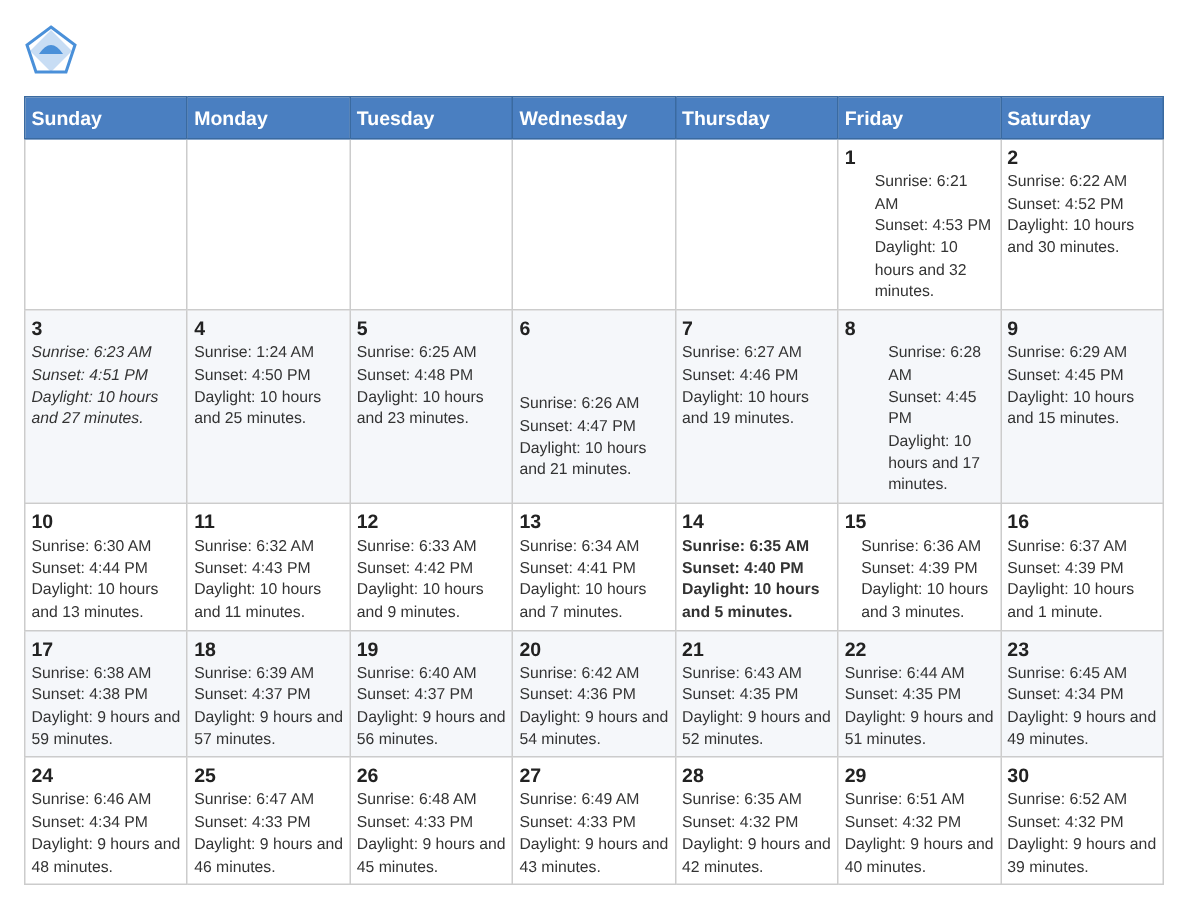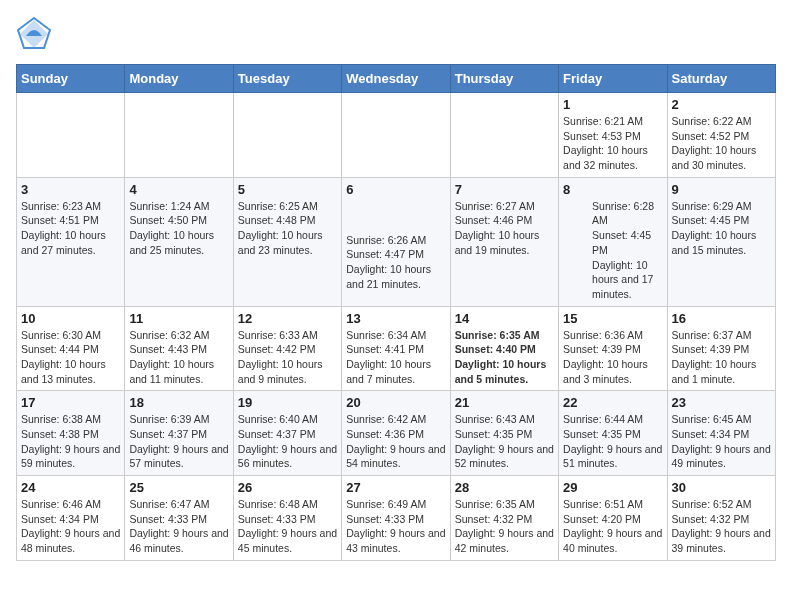--- a/index.html
+++ b/index.html
@@ -128,35 +128,35 @@
   </thead>
   <tbody id="calendar-body">
   <tr>
         <td class="empty"></td>
         <td class="empty"></td>
         <td class="empty"></td>
         <td class="empty"></td>
         <td class="empty"></td>
         <td>
           <div class="day-num">1</div>
-          <div class="day-info" style="white-space: pre-line;">Sunrise: 6:21 AM
+          <div class="day-info" style="white-space: pre-line; margin-left: 20px;">Sunrise: 6:21 AM
 Sunset: 4:53 PM
 Daylight: 10 hours and 32 minutes.</div>
         </td>
         <td>
           <div class="day-num">2</div>
           <div class="day-info" style="white-space: pre-line;">Sunrise: 6:22 AM
 Sunset: 4:52 PM
 Daylight: 10 hours and 30 minutes.</div>
         </td>
       </tr>
       <tr>
         <td>
           <div class="day-num">3</div>
-          <div class="day-info" style="white-space: pre-line;">Sunrise: 6:23 AM
+          <div class="day-info" style="white-space: pre-line; font-style: italic;">Sunrise: 6:23 AM
 Sunset: 4:51 PM
 Daylight: 10 hours and 27 minutes.</div>
         </td>
         <td>
           <div class="day-num">4</div>
           <div class="day-info" style="white-space: pre-line;">Sunrise: 1:24 AM
 Sunset: 4:50 PM
 Daylight: 10 hours and 25 minutes.</div>
         </td>
         <td>
@@ -216,21 +216,21 @@
 Daylight: 10 hours and 7 minutes.</div>
         </td>
         <td>
           <div class="day-num">14</div>
           <div class="day-info" style="white-space: pre-line; font-weight: bold;">Sunrise: 6:35 AM
 Sunset: 4:40 PM
 Daylight: 10 hours and 5 minutes.</div>
         </td>
         <td>
           <div class="day-num">15</div>
-          <div class="day-info" style="white-space: pre-line;">Sunrise: 6:36 AM
+          <div class="day-info" style="white-space: pre-line; margin-left: 11px;">Sunrise: 6:36 AM
 Sunset: 4:39 PM
 Daylight: 10 hours and 3 minutes.</div>
         </td>
         <td>
           <div class="day-num">16</div>
           <div class="day-info" style="white-space: pre-line;">Sunrise: 6:37 AM
 Sunset: 4:39 PM
 Daylight: 10 hours and 1 minute.</div>
         </td>
       </tr>
@@ -305,21 +305,21 @@
         </td>
         <td>
           <div class="day-num">28</div>
           <div class="day-info" style="white-space: pre-line;">Sunrise: 6:35 AM
 Sunset: 4:32 PM
 Daylight: 9 hours and 42 minutes.</div>
         </td>
         <td>
           <div class="day-num">29</div>
           <div class="day-info" style="white-space: pre-line;">Sunrise: 6:51 AM
-Sunset: 4:20 PM
+Sunset: 4:32 PM
 Daylight: 9 hours and 40 minutes.</div>
         </td>
         <td>
           <div class="day-num">30</div>
           <div class="day-info" style="white-space: pre-line;">Sunrise: 6:52 AM
 Sunset: 4:32 PM
 Daylight: 9 hours and 39 minutes.</div>
         </td>
       </tr>
     </tbody>

